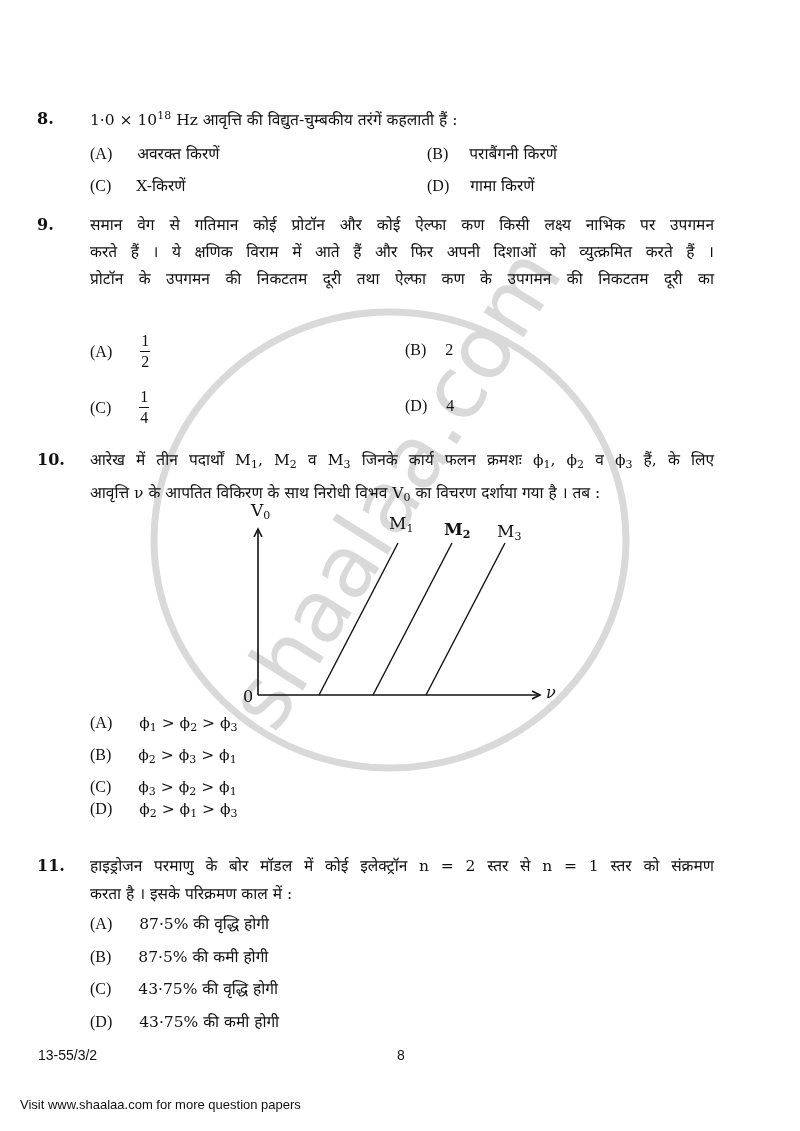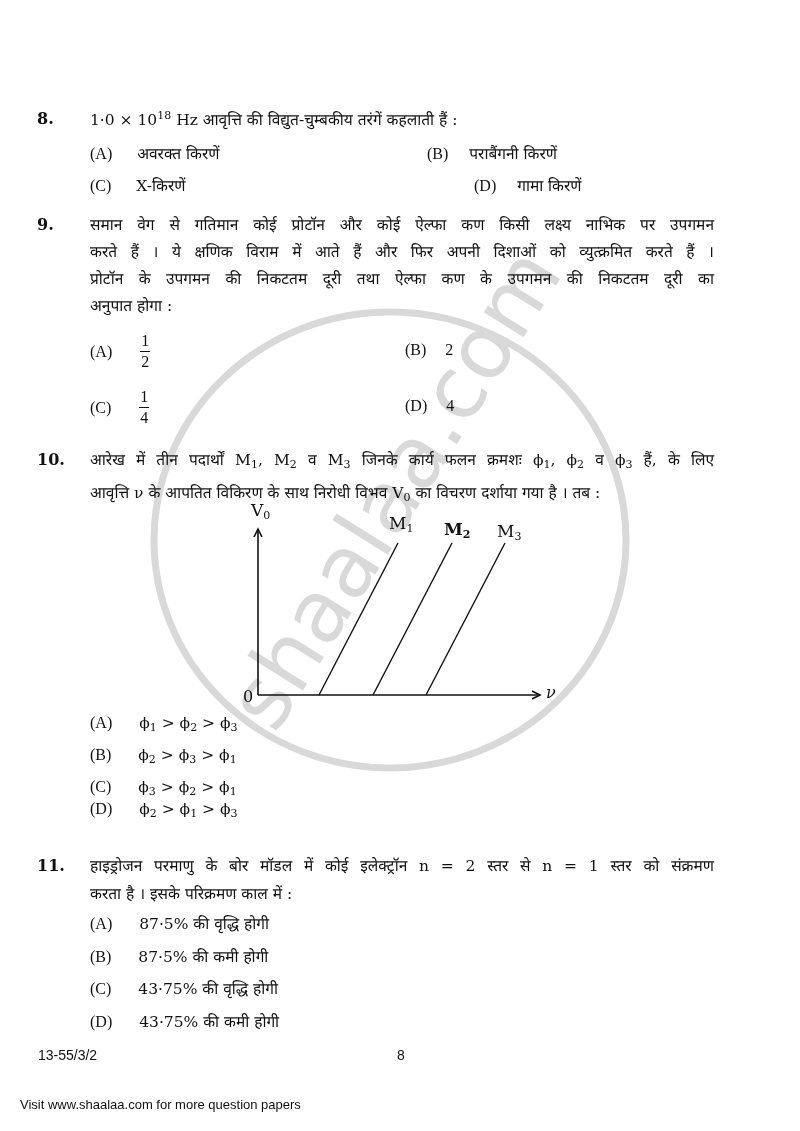--- a/index.html
+++ b/index.html
@@ -37,31 +37,30 @@
   <span style="margin-left:20px;">अवरक्त किरणें</span>
 </div>
 <div class="abs line" style="left:427px;top:142px;">
   <span class="opt-label">(B)</span>
   <span style="margin-left:16px;">पराबैंगनी किरणें</span>
 </div>
 <div class="abs line" style="left:90px;top:174px;">
   <span class="opt-label">(C)</span>
   <span style="margin-left:20px;">X-किरणें</span>
 </div>
-<div class="abs line" style="left:427px;top:174px;margin-left:47px;">
+<div class="abs line" style="left:427px;top:174px;">
   <span class="opt-label">(D)</span>
   <span style="margin-left:16px;">गामा किरणें</span>
 </div>
 
 <div class="abs qnum" style="left:37px;top:215px;">9.</div>
 <div class="abs" style="left:90px;top:212px;width:624px;line-height:27px;">
   <div class="just">समान वेग से गतिमान कोई प्रोटॉन और कोई ऐल्फा कण किसी लक्ष्य नाभिक पर उपगमन</div>
   <div class="just">करते हैं । ये क्षणिक विराम में आते हैं और फिर अपनी दिशाओं को व्युत्क्रमित करते हैं ।</div>
   <div class="just">प्रोटॉन के उपगमन की निकटतम दूरी तथा ऐल्फा कण के उपगमन की निकटतम दूरी का</div>
-  <div>अनुपात होगा :</div>
 </div>
 <div class="abs line" style="left:90px;top:332px;display:flex;align-items:center;">
   <span class="opt-label">(A)</span>
   <span class="frac" style="margin-left:28px;">
     <span>1</span>
     <span class="bar"></span>
     <span>2</span>
   </span>
 </div>
 <div class="abs line" style="left:405px;top:341px;">

